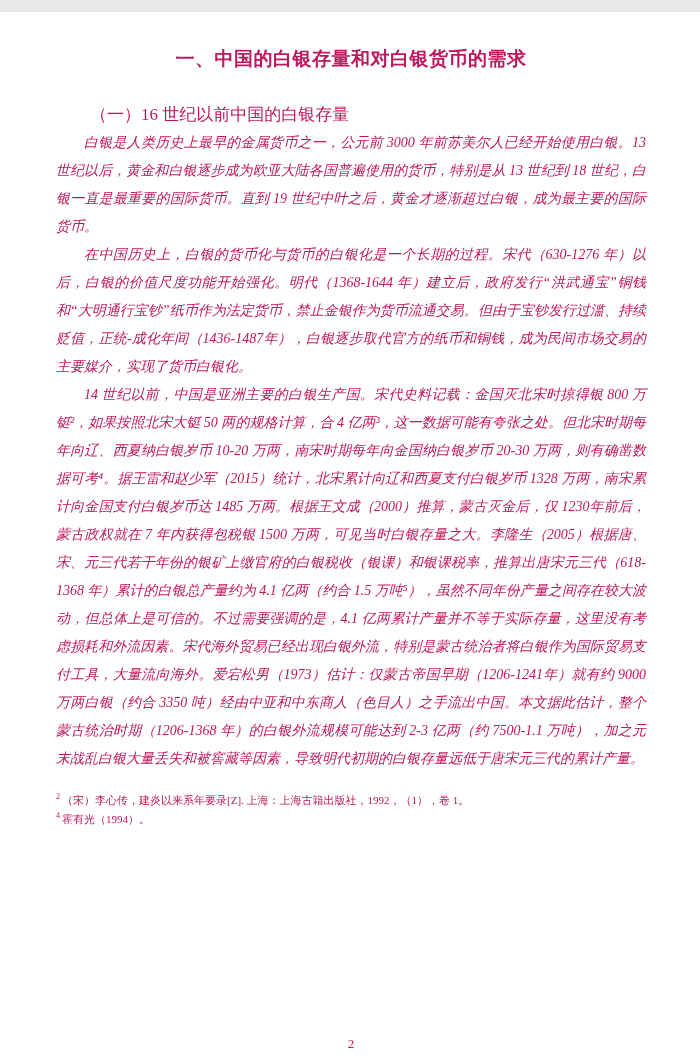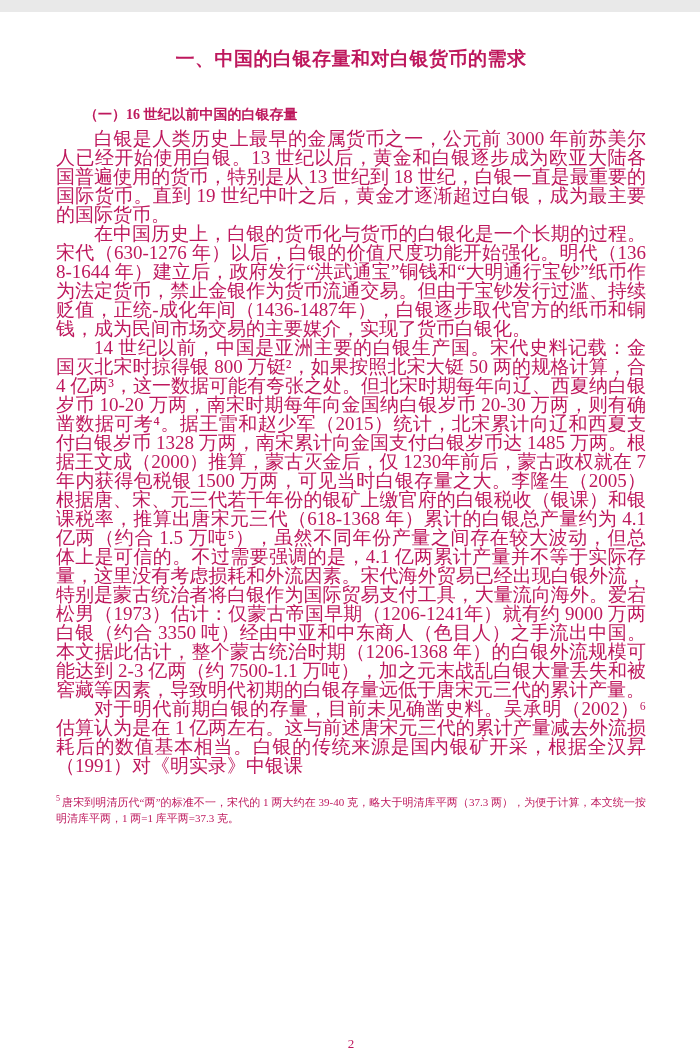--- a/index.html
+++ b/index.html
@@ -16,33 +16,34 @@
     flex-direction: column;
   }
   .doc-title {
     text-align: center;
     font-weight: bold;
     font-size: 19px;
     letter-spacing: 0.5px;
     margin: 4px 0 30px 0;
   }
   .section-heading {
-    font-weight: bold;
-    font-size: 14px;
+    font-weight: normal;
+    font-size: 17px;
     line-height: 25px;
     text-indent: 2em;
     margin: 0 0 2px 0;
   }
   .body-paragraph {
-    font-size: 19px;
-    line-height: 19px;
+    font-size: 14px;
+    line-height: 28px;
     text-align: justify;
     text-indent: 2em;
     margin: 0;
     word-break: break-all;
+    font-style: italic;
   }
   .footnotes {
     margin-top: 16px;
     font-size: 11px;
     line-height: 16px;
   }
   .footnote {
     margin: 0;
     text-align: justify;
     word-break: break-all;
@@ -64,21 +65,21 @@
 
 <div class="page">
 
   <h1 class="doc-title">一、中国的白银存量和对白银货币的需求</h1>
 
   <h2 class="section-heading">（一）16 世纪以前中国的白银存量</h2>
 
   <p class="body-paragraph">白银是人类历史上最早的金属货币之一，公元前 3000 年前苏美尔人已经开始使用白银。13 世纪以后，黄金和白银逐步成为欧亚大陆各国普遍使用的货币，特别是从 13 世纪到 18 世纪，白银一直是最重要的国际货币。直到 19 世纪中叶之后，黄金才逐渐超过白银，成为最主要的国际货币。</p>
   <p class="body-paragraph">在中国历史上，白银的货币化与货币的白银化是一个长期的过程。宋代（630-1276 年）以后，白银的价值尺度功能开始强化。明代（1368-1644 年）建立后，政府发行“洪武通宝”铜钱和“大明通行宝钞”纸币作为法定货币，禁止金银作为货币流通交易。但由于宝钞发行过滥、持续贬值，正统-成化年间（1436-1487年），白银逐步取代官方的纸币和铜钱，成为民间市场交易的主要媒介，实现了货币白银化。</p>
   <p class="body-paragraph">14 世纪以前，中国是亚洲主要的白银生产国。宋代史料记载：金国灭北宋时掠得银 800 万铤²，如果按照北宋大铤 50 两的规格计算，合 4 亿两³，这一数据可能有夸张之处。但北宋时期每年向辽、西夏纳白银岁币 10-20 万两，南宋时期每年向金国纳白银岁币 20-30 万两，则有确凿数据可考⁴。据王雷和赵少军（2015）统计，北宋累计向辽和西夏支付白银岁币 1328 万两，南宋累计向金国支付白银岁币达 1485 万两。根据王文成（2000）推算，蒙古灭金后，仅 1230年前后，蒙古政权就在 7 年内获得包税银 1500 万两，可见当时白银存量之大。李隆生（2005）根据唐、宋、元三代若干年份的银矿上缴官府的白银税收（银课）和银课税率，推算出唐宋元三代（618-1368 年）累计的白银总产量约为 4.1 亿两（约合 1.5 万吨⁵），虽然不同年份产量之间存在较大波动，但总体上是可信的。不过需要强调的是，4.1 亿两累计产量并不等于实际存量，这里没有考虑损耗和外流因素。宋代海外贸易已经出现白银外流，特别是蒙古统治者将白银作为国际贸易支付工具，大量流向海外。爱宕松男（1973）估计：仅蒙古帝国早期（1206-1241年）就有约 9000 万两白银（约合 3350 吨）经由中亚和中东商人（色目人）之手流出中国。本文据此估计，整个蒙古统治时期（1206-1368 年）的白银外流规模可能达到 2-3 亿两（约 7500-1.1 万吨），加之元末战乱白银大量丢失和被窖藏等因素，导致明代初期的白银存量远低于唐宋元三代的累计产量。</p>
-  <p class="body-paragraph">对于明代前期白银的存量，目前未见确凿史料。吴承明（2002）⁶估算认为是在 1 亿两左右。这与前述唐宋元三代的累计产量减去外流损耗后的数值基本相当。白银的传统来源是国内银矿开采，根据全汉昇（1991）对《明实录》中银课</p>
 
   <div class="footnotes">
-    <p class="footnote"><span class="fn-marker">5</span><span>唐宋到明清历代“两”的标准不一，宋代的 1 两大约在 39-40 克，略大于明清库平两（37.3 两），为便于计算，本文统一按明清库平两，1 两=1 库平两=37.3 克。</span></p>
+    <p class="footnote"><span class="fn-marker">2</span><span>（宋）李心传，建炎以来系年要录[Z]. 上海：上海古籍出版社，1992，（1），卷 1。</span></p>
+    <p class="footnote"><span class="fn-marker">4</span><span>霍有光（1994）。</span></p>
   </div>
 
   <div class="page-number">2</div>
 
 </div>
 
 </body></html>

